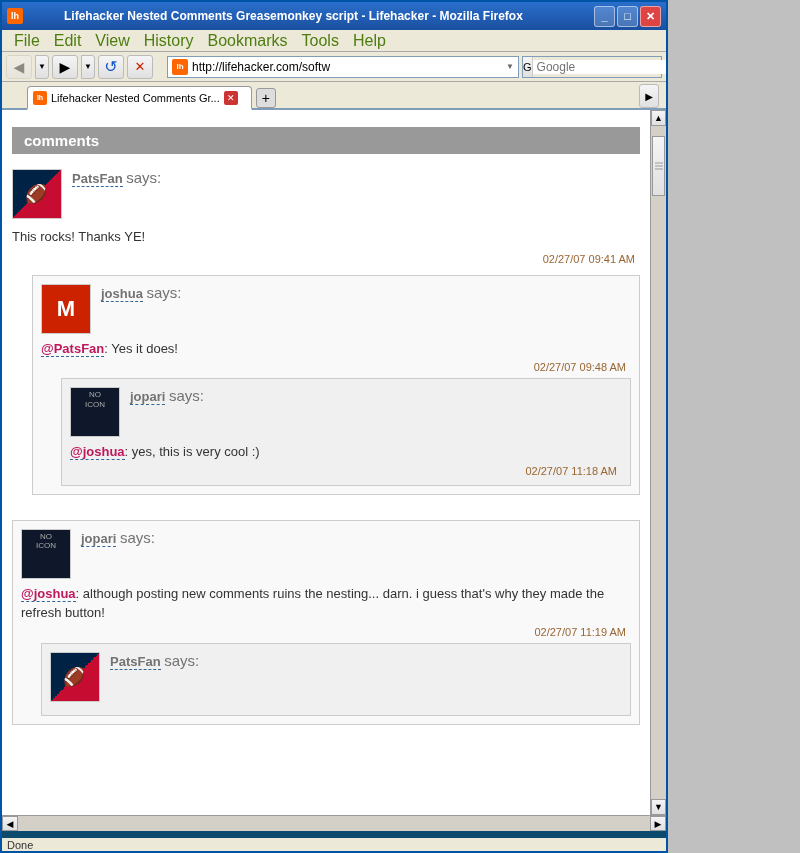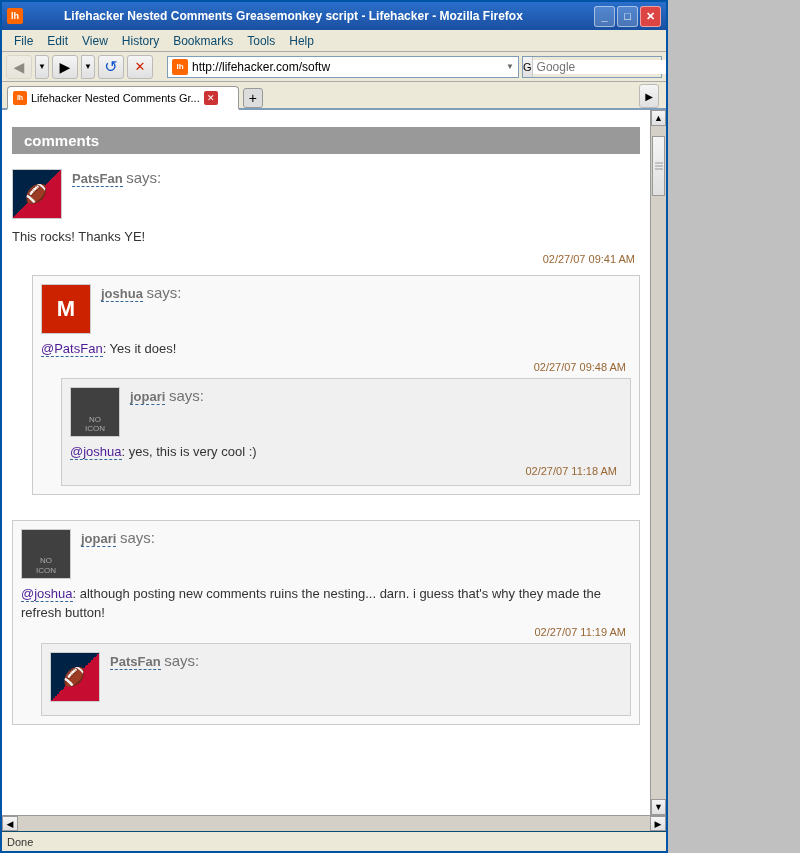--- a/index.html
+++ b/index.html
@@ -59,23 +59,23 @@
     .menu-bar {
       background: #ece9d8;
       border-bottom: 1px solid #aaa;
       display: flex;
       align-items: center;
       height: 22px;
       padding: 0 5px;
     }
     .menu-item {
       padding: 2px 7px;
-      font-size: 12px;
-      cursor: pointer;
-      color: #0c4a6e;
+      font-size: 16px;
+      cursor: pointer;
+      color: #4d7c0f;
     }
 
     
     .nav-bar {
       background: #ece9d8;
       border-bottom: 1px solid #aaa;
       display: flex;
       align-items: center;
       height: 30px;
       padding: 2px 4px;
@@ -158,24 +158,25 @@
       padding: 3px 5px 0;
       border-bottom: 2px solid #7f9db9;
       height: 28px;
     }
     .tab {
       display: flex; align-items: center;
       background: linear-gradient(to bottom, #f5f5f5, #ddd);
       border: 1px solid #999;
       border-bottom: none;
       border-radius: 4px 4px 0 0;
-      padding: 2px 20px 2px 5px;
+      padding: 2px 13px 2px 5px;
       height: 24px;
       gap: 4px;
       cursor: pointer;
+      margin-left: 20px;
     }
     .tab.active {
       background: white;
       border-bottom: 2px solid white;
       margin-bottom: -2px;
       z-index: 1;
     }
     .tab-favicon {
       width: 14px; height: 14px;
       background: #ff6600;
@@ -313,42 +314,43 @@
       background: linear-gradient(135deg, #002244 50%, #c60c30 50%);
       display: flex; align-items: center; justify-content: center;
       color: white; font-size: 18px; font-weight: bold;
     }
     .avatar-mm {
       background: #cc2200;
       display: flex; align-items: center; justify-content: center;
       color: white; font-size: 22px; font-weight: bold;
     }
     .avatar-blank {
-      background: #404040;
-      display: flex; align-items: flex-end; justify-content: center;
+      background: #0f172a;
+      display: flex; align-items: flex-start; justify-content: center;
       color: #aaa; font-size: 9px; text-align: center; padding: 2px;
     }
     .username {
       font-weight: bold;
       color: #737373;
       border-bottom: 1px dashed #336699;
       cursor: pointer;
       font-size: 13px;
     }
     .says { font-size: 15px; color: #737373; }
     .comment-text {
       font-size: 13px;
       color: #333;
       margin: 3px 0;
       line-height: 1.5;
     }
     .mention {
-      color: #4c1d95;
+      color: #be185d;
       border-bottom: 1px dashed #336699;
       cursor: pointer;
+      font-weight: bold;
     }
     .timestamp {
       color: #996633;
       font-size: 11px;
       text-align: right;
       margin-top: 3px;
       padding-right: 5px;
     }
 
     
@@ -365,21 +367,21 @@
       border: 1px solid #ccc;
       background: #f0f0f0;
       padding: 8px;
       margin-top: 5px;
     }
 
     
     .status-bar {
       height: 20px;
       background: #ece9d8;
-      border-top: 1px solid #0c4a6e;
+      border-top: 7px solid #0c4a6e;
       display: flex;
       align-items: center;
       padding: 0 5px;
       font-size: 11px;
       color: #333;
     }
   </style>
 </head>
 <body>
 

